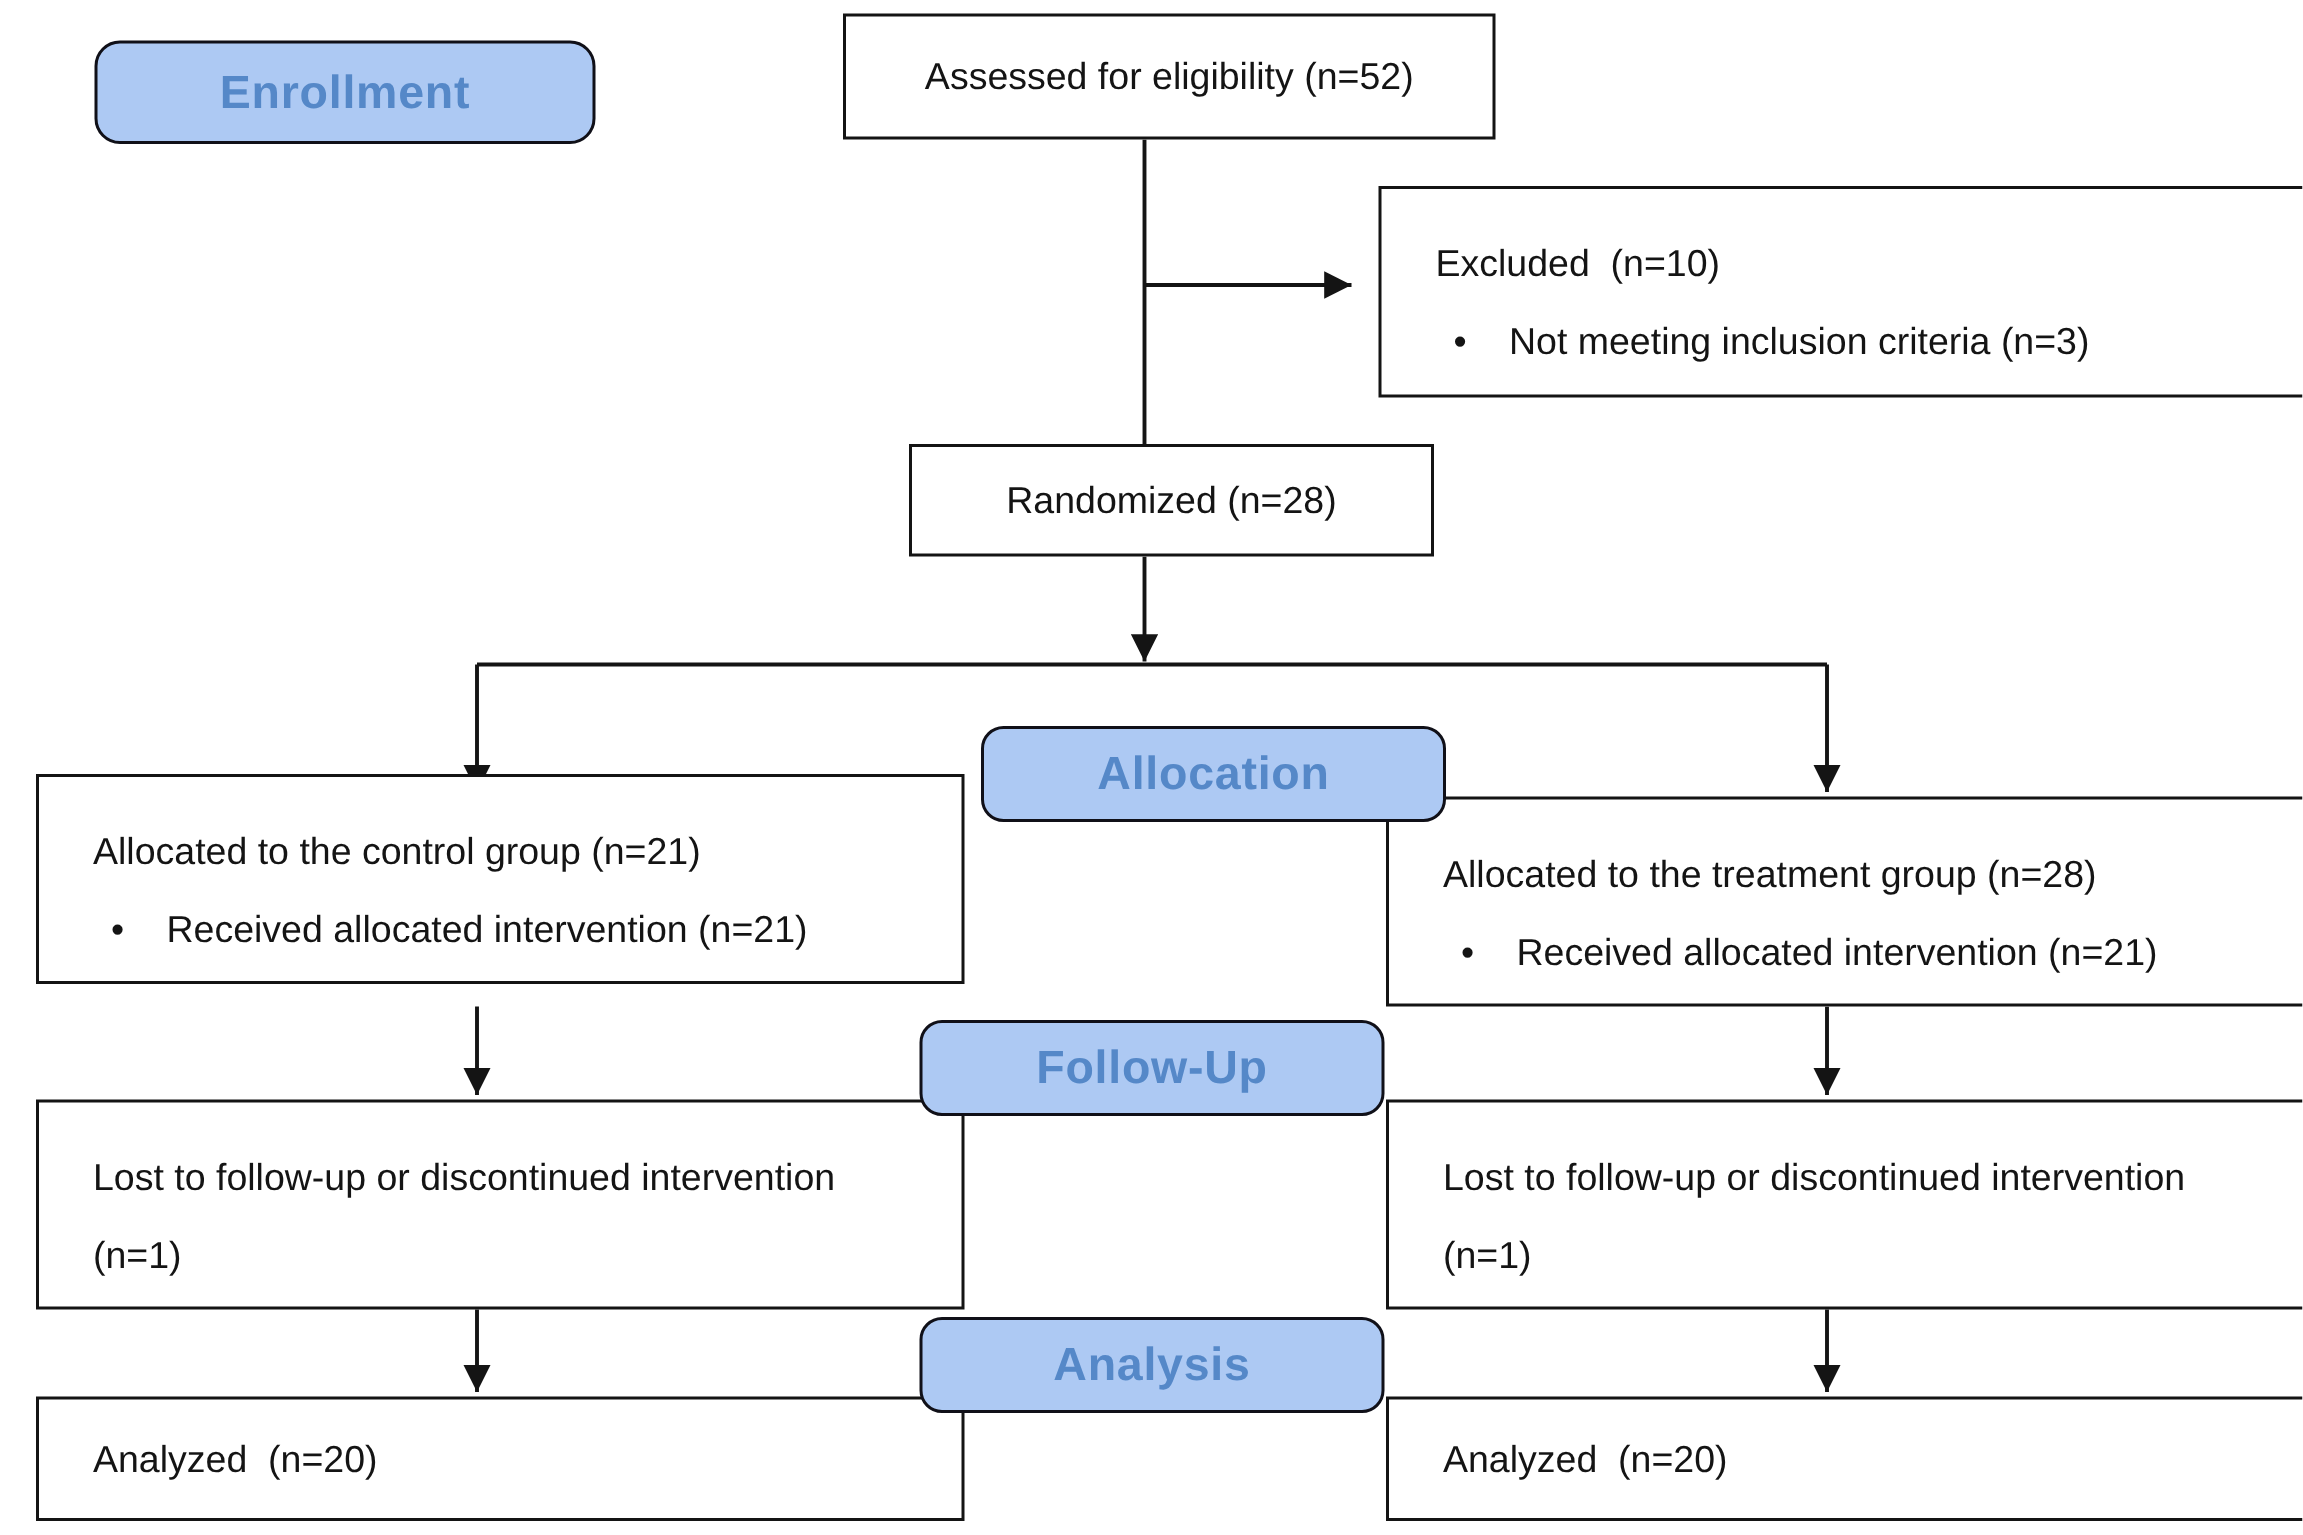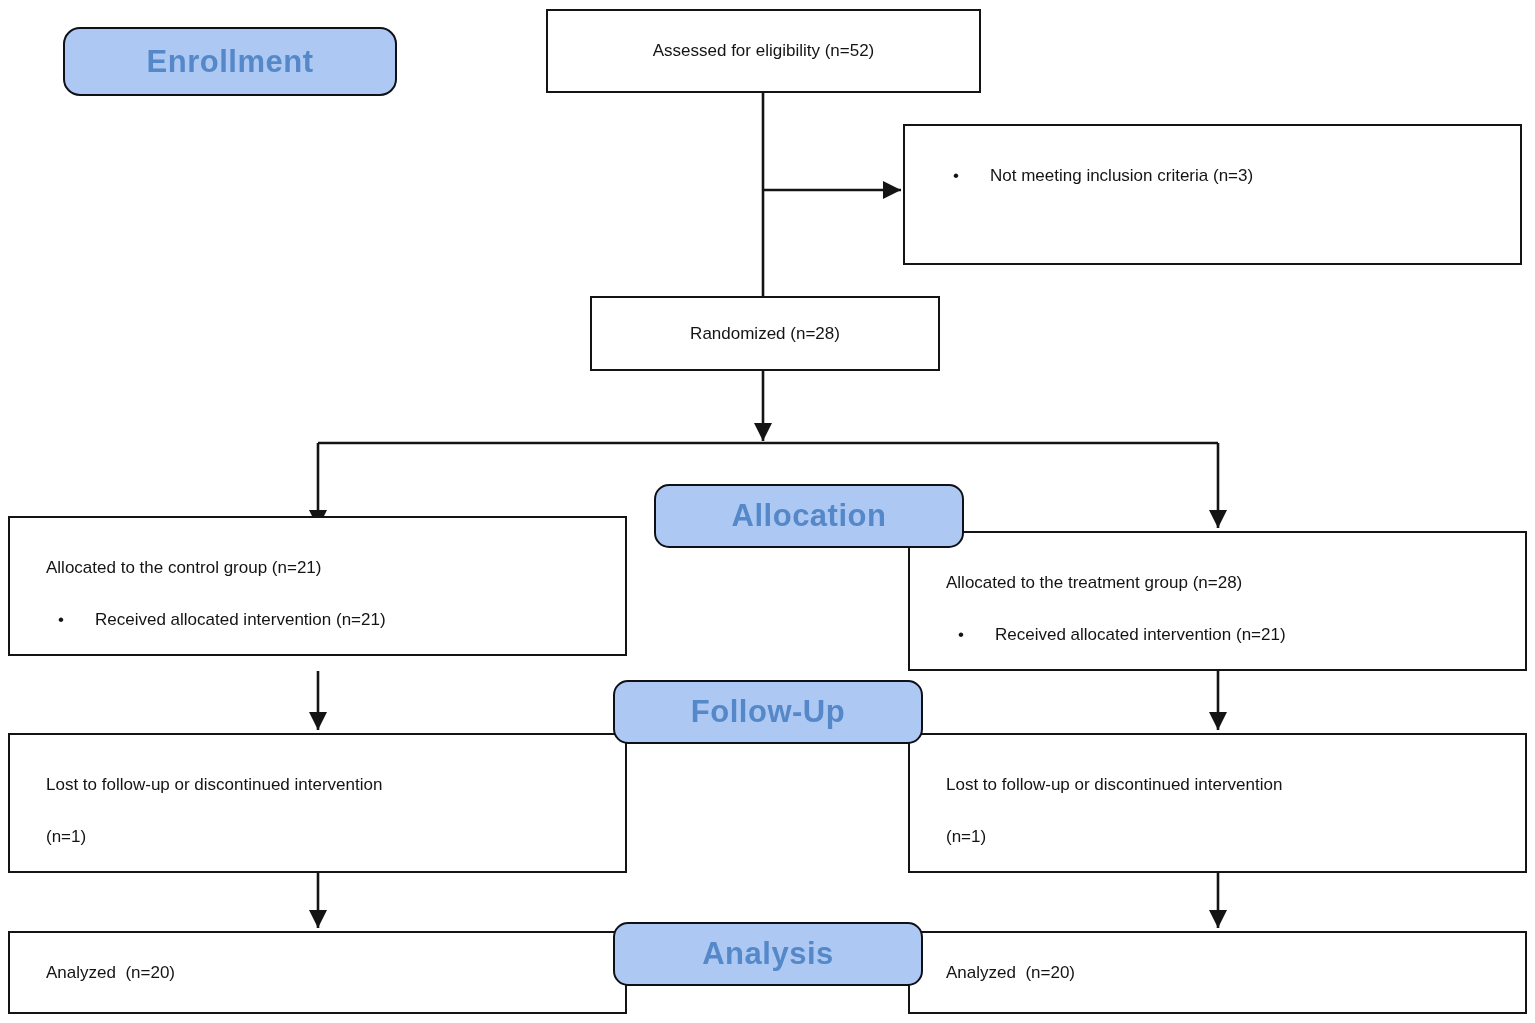--- a/index.html
+++ b/index.html
@@ -30,23 +30,24 @@
     stroke: var(--line-color);
     stroke-width: 2.6;
   }
   .connectors marker path { fill: var(--line-color); }
 
   .box {
     position: absolute;
     background: var(--box-bg);
     border: 2.6px solid var(--line-color);
     z-index: 1;
-    font-size: 17px;
+    font-size: 25px;
     line-height: 32px;
     white-space: pre-wrap;
+    margin-left: 16px;
   }
   .box.center {
     display: flex;
     align-items: center;
     justify-content: center;
     text-align: center;
   }
   .box.lines {
     display: flex;
     flex-direction: column;
@@ -78,21 +79,21 @@
     display: flex;
     align-items: center;
     justify-content: center;
     letter-spacing: 0.5px;
   }
 
   
   .lbl-enrollment { left: 63px;  top: 27px;  width: 334px; height: 69px; border-radius: 17px; }
   .lbl-allocation { left: 613px; top: 484px; width: 310px; height: 64px; margin-left: 41px; }
   .lbl-followup   { left: 613px; top: 680px; width: 310px; height: 64px; }
-  .lbl-analysis   { left: 613px; top: 878px; width: 310px; height: 64px; margin-top: 44px; }
+  .lbl-analysis   { left: 613px; top: 878px; width: 310px; height: 64px; }
 
   .b-assessed   { left: 546px; top: 9px;   width: 435px; height: 84px; }
   .b-excluded   { left: 903px; top: 124px; width: 619px; height: 141px; }
   .b-randomized { left: 590px; top: 296px; width: 350px; height: 75px; }
   .b-alloc-l    { left: 8px;   top: 516px; width: 619px; height: 140px; }
   .b-alloc-r    { left: 908px; top: 531px; width: 619px; height: 140px; }
   .b-fu-l       { left: 8px;   top: 733px; width: 619px; height: 140px; }
   .b-fu-r       { left: 908px; top: 733px; width: 619px; height: 140px; }
   .b-an-l       { left: 8px;   top: 931px; width: 619px; height: 83px; }
   .b-an-r       { left: 908px; top: 931px; width: 619px; height: 83px; }
@@ -123,20 +124,21 @@
   <div class="stage-label lbl-enrollment">Enrollment</div>
   <div class="stage-label lbl-allocation">Allocation</div>
   <div class="stage-label lbl-followup">Follow-Up</div>
   <div class="stage-label lbl-analysis">Analysis</div>
 
   <div class="box center b-assessed">
     <span>Assessed for eligibility (n=52)</span>
   </div>
 
   <div class="box lines b-excluded">
+    <div>Excluded  (n=10)</div>
     <div class="bullet-row">
       <span class="dot">•</span>
       <span>Not meeting inclusion criteria (n=3)</span>
     </div>
   </div>
 
   <div class="box center b-randomized">
     <span>Randomized (n=28)</span>
   </div>
 

